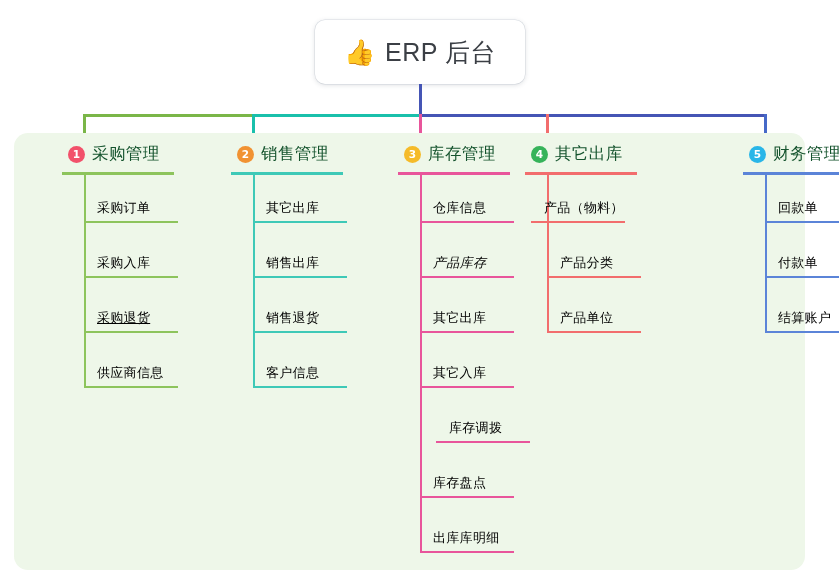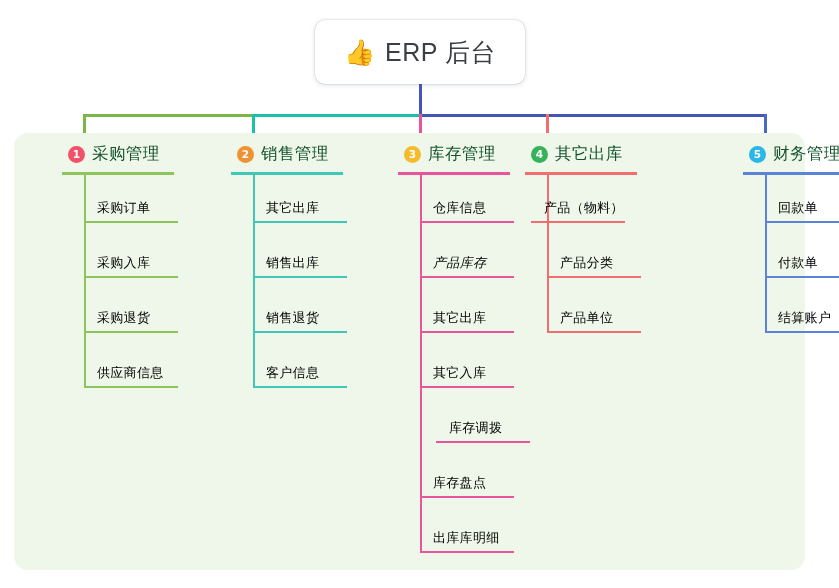--- a/index.html
+++ b/index.html
@@ -104,21 +104,21 @@
           <div class="head-rule" style="left: 18px; width: 112px; background: rgb(141, 196, 92);"></div>
           <div class="spine" style="left: 40px; height: 215px; background: rgb(141, 196, 92);"></div>
           <div class="item" style="left: 40px; top: 66px; width: 98px;">
             <span class="item-label">采购订单</span>
             <div class="item-rule" style="width: 94px; background: rgb(141, 196, 92);"></div>
           </div>
           <div class="item" style="left: 40px; top: 121px; width: 98px;">
             <span class="item-label">采购入库</span>
             <div class="item-rule" style="width: 94px; background: rgb(141, 196, 92);"></div>
           </div>
-          <div class="item" style="left: 40px; top: 176px; width: 98px;">
+          <div class="item" style="left: 40px; top: 176px; width: 98px; text-decoration: underline;">
             <span class="item-label">采购退货</span>
             <div class="item-rule" style="width: 94px; background: rgb(141, 196, 92);"></div>
           </div>
           <div class="item" style="left: 40px; top: 231px; width: 98px;">
             <span class="item-label">供应商信息</span>
             <div class="item-rule" style="width: 94px; background: rgb(141, 196, 92);"></div>
           </div>
         </div>
         <div class="col" style="left: 199px; width: 150px; height: 437px;">
           <div class="col-head" style="left: 24px;">

